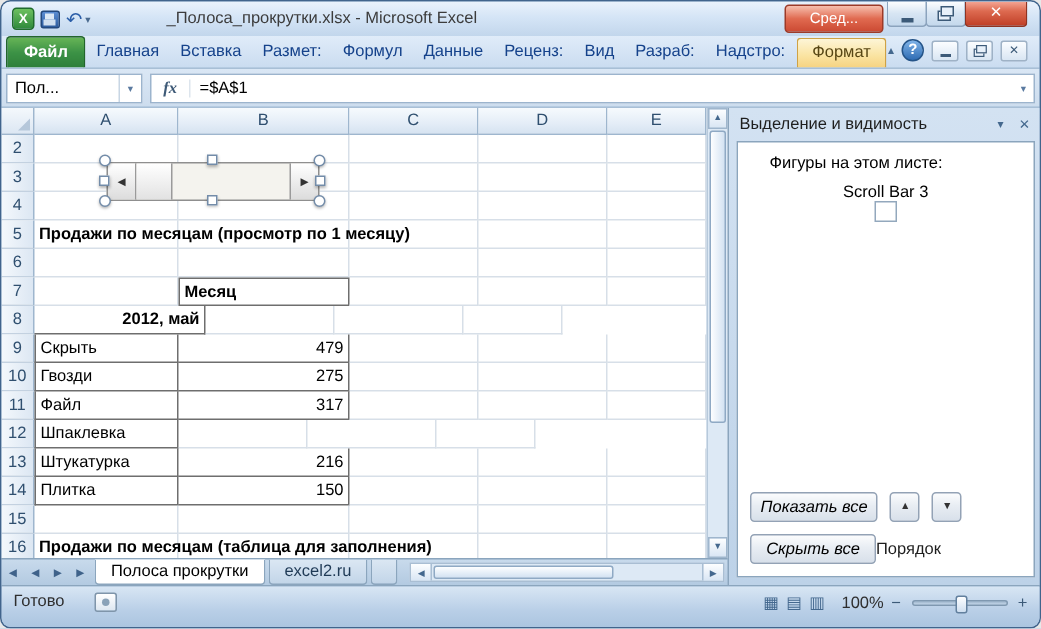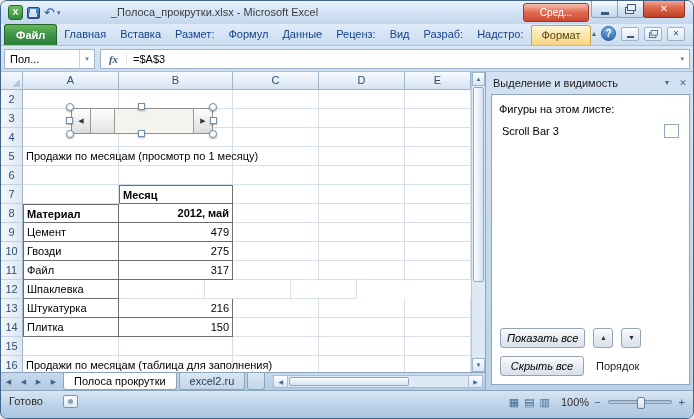--- a/index.html
+++ b/index.html
@@ -92,21 +92,21 @@
         border-right:1px solid #9eb6ce; border-bottom:1px solid #c3d1e0;
         text-align:center; line-height:18px; color:#2f4f6f; }
   .cell { border-right:1px solid #d7dfe8; border-bottom:1px solid #d7dfe8;
           padding:0 3px; line-height:18px; flex:none; }
   .cell.dr { border-right-color:#6e6e6e; }
   .cell.db { border-bottom-color:#6e6e6e; }
   .cell.dl { border-left:1px solid #6e6e6e; }
   .cell.dt { border-top:1px solid #6e6e6e; }
   .num { text-align:right; }
   .b { font-weight:bold; }
-  .title-span { position:relative; z-index:2; white-space:nowrap; font-weight:normal;text-align:center; }
+  .title-span { position:relative; z-index:2; white-space:nowrap; font-weight:bold;text-align:center; }
 
   
   .shape-wrap { position:absolute; left:64px; top:30px; width:154px; height:38px; z-index:3; }
   .scrollbar-shape { position:absolute; left:6px; top:6px; width:142px; height:26px;
                      border:1px solid #8f8f8f; background:#f4f3ee; display:flex; }
   .sbtn { width:19px; flex:none; background:linear-gradient(#ffffff,#dcdcdc);
           border-right:1px solid #9a9a9a; display:flex; align-items:center; justify-content:center;
           font-size:7px; color:#333; }
   .sbtn.r { border-right:none; border-left:1px solid #9a9a9a; }
   .sthumb { width:24px; flex:none; background:linear-gradient(#ffffff,#e2e2e2); border-right:1px solid #9a9a9a; }
@@ -148,32 +148,32 @@
 
   
   .pane { position:absolute; left:484px; top:0; width:210px; height:318px;
           background:linear-gradient(#d3e2f2,#bdd2e8); border-left:1px solid #8ba5bd; }
   .pane-hdr { height:20px; display:flex; align-items:center; padding:2px 4px 0 7px; color:#1e1e1e; }
   .pane-title { flex:1; white-space:nowrap; }
   .ph-btn { width:16px; height:14px; text-align:center; font-size:8px; line-height:14px; color:#44688e; }
   .ph-btn.x { font-size:9px; }
   .pane-body { position:absolute; left:5px; right:5px; top:22px; bottom:5px;
                background:#fff; border:1px solid #8ba5bd; padding:6px; }
-  .shapes-label { margin:2px 0 6px 1px; }
+  .shapes-label { margin:2px 0 6px 15px; }
   .shape-item { display:flex; align-items:center; height:20px; margin-top:6px; padding:0 3px;
-                border:1px solid transparent; }
+                border:1px solid transparent;flex-direction:column; }
   .shape-item.selected { background:linear-gradient(#fdf0d5,#f8e0a8); border:1px solid #d9b25f; border-radius:2px; }
   .shape-name { flex:1; }
   .vis-box { width:15px; height:14px; border:1px solid #93a8bd; background:#fff; flex:none;
              display:flex; align-items:center; justify-content:center; }
   .eye { width:11px; height:7px; border:1px solid #2e3e4e; border-radius:50%; position:relative; }
   .eye::after { content:""; position:absolute; left:3px; top:1px; width:3px; height:3px;
                 border-radius:50%; background:#2e3e4e; }
   .pf-row1 { position:absolute; left:8px; bottom:36px; display:flex; gap:8px; align-items:center; }
-  .pf-row2 { position:absolute; left:8px; bottom:8px; display:flex; gap:12px; align-items:center;justify-content:center; }
+  .pf-row2 { position:absolute; left:8px; bottom:8px; display:flex; align-items:center;justify-content:center; }
   .btn { min-width:84px; padding:3px 6px; text-align:center;
          background:linear-gradient(#fbfcfd,#e8edf3 45%,#d8e0ea);
          border:1px solid #93a2b5; border-radius:3px;font-style:italic; }
   .btn.sq { min-width:20px; width:20px; height:20px; padding:0; font-size:7px; line-height:18px; color:#333; }
   .order-label { color:#1e1e1e; }
 
   
   .statusbar { position:absolute; left:0; top:389px; width:694px; height:30px;
                background:linear-gradient(#d8e6f4,#b9cfe7 55%,#a9c3de); border-top:1px solid #8ba5bd;
                display:flex; align-items:flex-start; padding:4px 10px 0 8px; border-radius:0 0 6px 6px; }
@@ -239,21 +239,21 @@
     </div>
   </div>
 
   <div class="fbar">
     <div class="namebox">
       <span class="nb-text">Пол...</span>
       <span class="nb-drop">▾</span>
     </div>
     <div class="fx-strip">
       <span class="fx-label">fx</span>
-      <span class="formula-text">=$A$3</span>
+      <span class="formula-text">=$A$1</span>
       <span class="fbar-exp">▾</span>
     </div>
   </div>
 
   <div class="workspace">
 
     <div class="grid">
       <div class="colhdrs">
         <div class="corner"></div>
         <div class="ch wA">A</div>
@@ -306,29 +306,28 @@
       <div class="grow">
         <div class="rn">7</div>
         <div class="cell wA"></div>
         <div class="cell wB b dt dl dr db">Месяц</div>
         <div class="cell wC"></div>
           <div class="cell wD"></div>
           <div class="cell wE"></div>
       </div>
       <div class="grow">
         <div class="rn">8</div>
-        <div class="cell wA b dt dl dr db">Материал</div>
         <div class="cell wB b num dr db">2012, май</div>
         <div class="cell wC"></div>
           <div class="cell wD"></div>
           <div class="cell wE"></div>
       </div>
       <div class="grow">
         <div class="rn">9</div>
-        <div class="cell wA dl dr db">Цемент</div>
+        <div class="cell wA dl dr db">Скрыть</div>
         <div class="cell wB num dr db">479</div>
         <div class="cell wC"></div>
           <div class="cell wD"></div>
           <div class="cell wE"></div>
       </div>
       <div class="grow">
         <div class="rn">10</div>
         <div class="cell wA dl dr db">Гвозди</div>
         <div class="cell wB num dr db">275</div>
         <div class="cell wC"></div>

